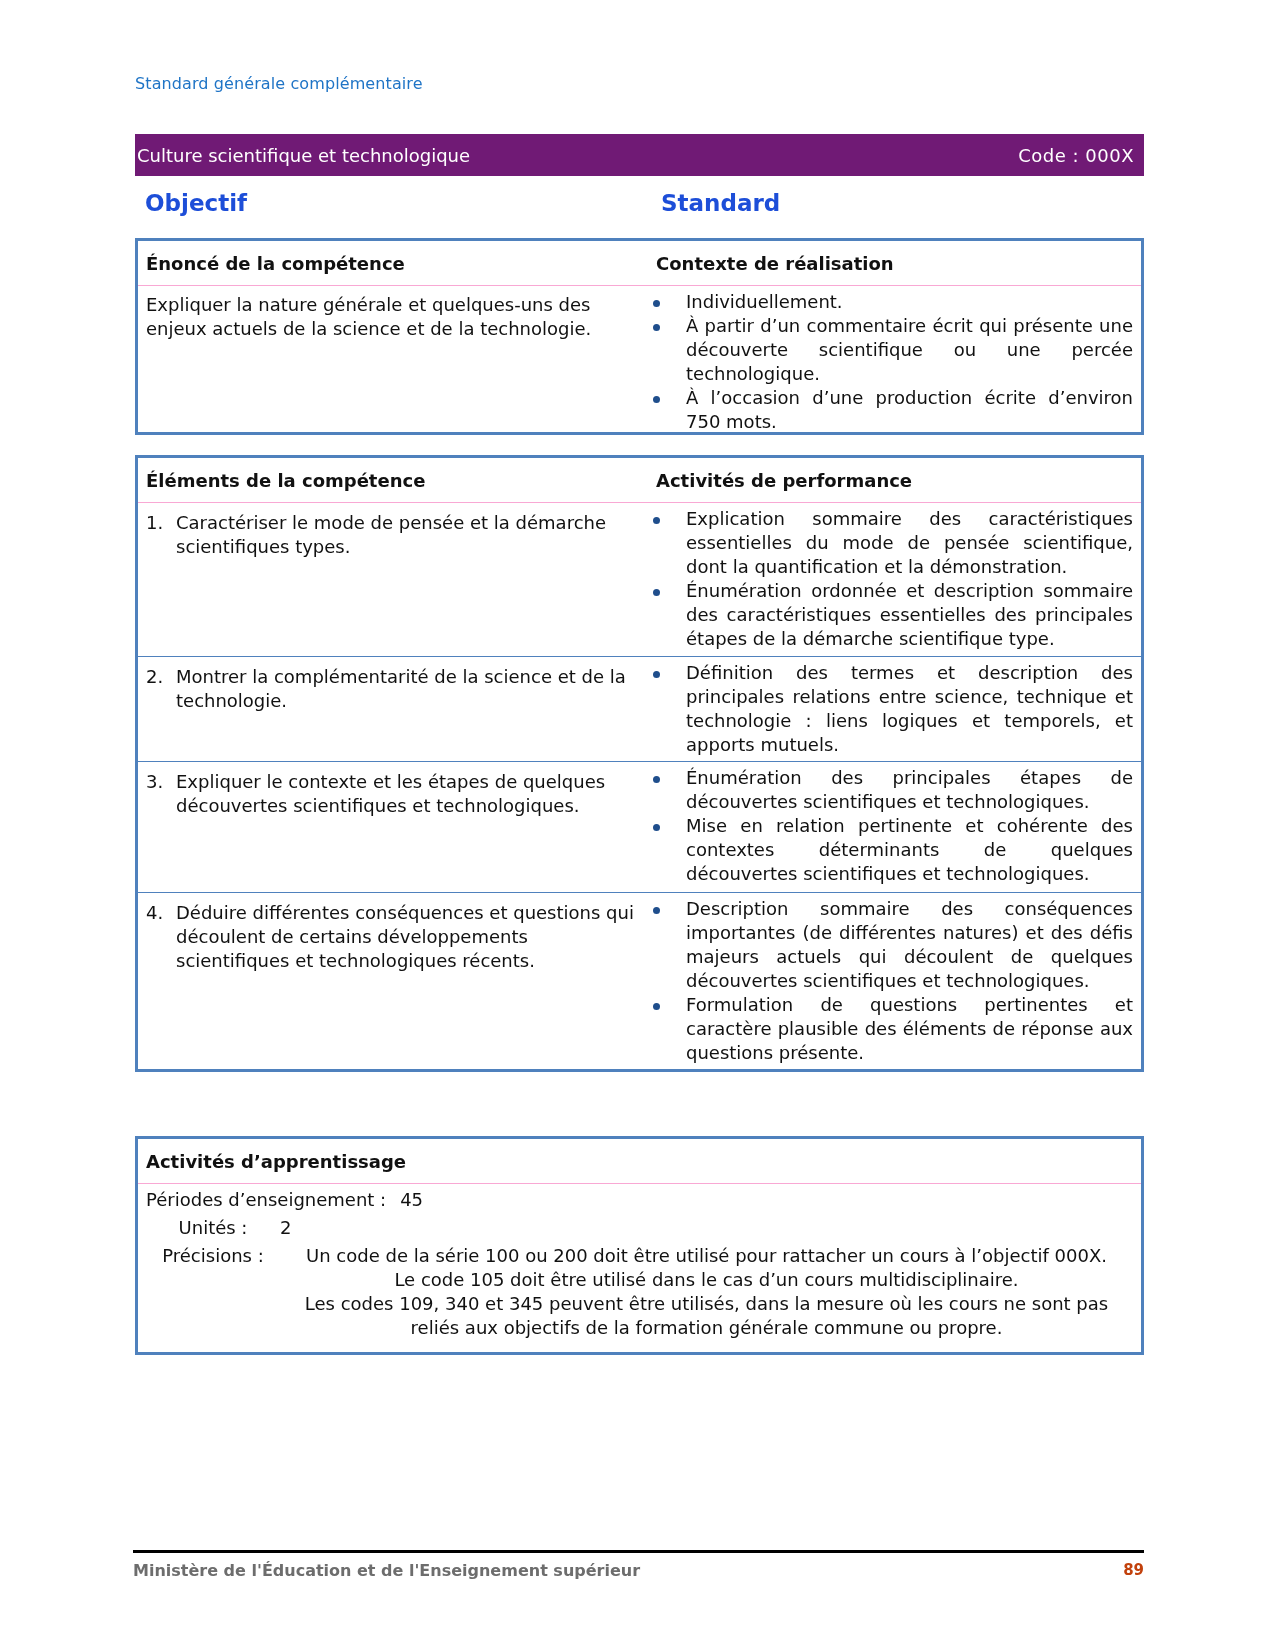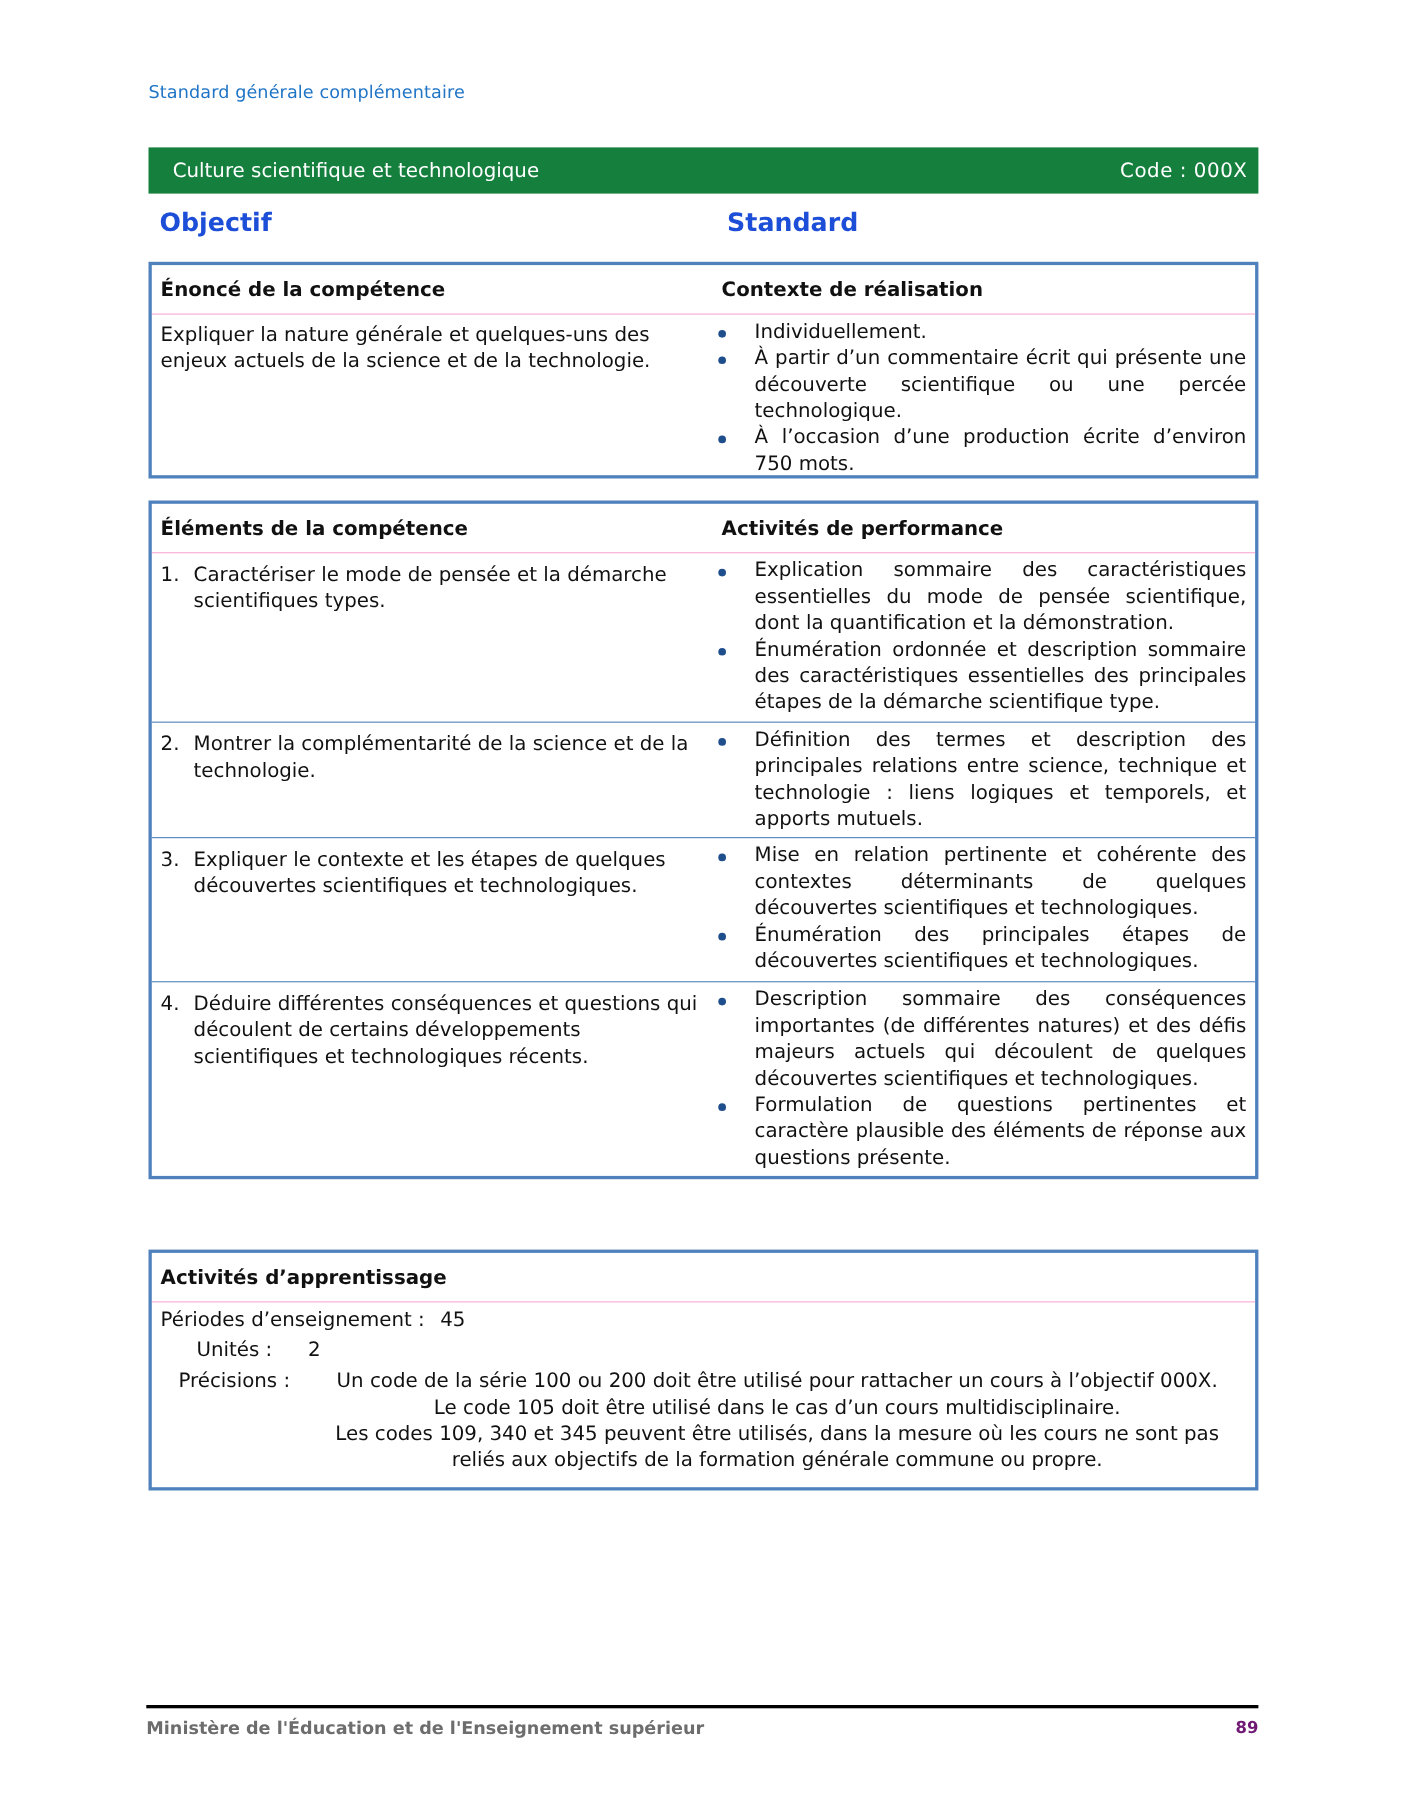--- a/index.html
+++ b/index.html
@@ -9,23 +9,23 @@
   }
   .page { position: absolute; left: 0; top: 0; width: 1275px; height: 1650px; }
 
   .running-head {
     position: absolute; left: 135px; top: 74px;
     font-size: 16px; color: #1f74c6; letter-spacing: 0.1px;
   }
 
   .title-bar {
     position: absolute; left: 135px; top: 134px; width: 1009px; height: 42px;
-    background: #15803d; color: #ffffff; box-sizing: border-box;
+    background: #701a75; color: #ffffff; box-sizing: border-box;
     display: flex; align-items: center; justify-content: space-between;
-    padding: 0 10px 0 22px; font-size: 18px;
+    padding: 0 10px 0 2px; font-size: 18px;
   }
   .title-bar .code { letter-spacing: 0.5px; }
 
   .section-heads {
     position: absolute; left: 135px; top: 190px; width: 1009px; height: 34px;
   }
   .section-heads .h {
     position: absolute; top: 0; font-size: 23px; font-weight: bold; color: #1d4ed8;
   }
   .section-heads .h.left { left: 10px; }
@@ -76,21 +76,21 @@
   .act-line.prec .vals div { margin: 0; line-height: 24px; }
 
   .footer-rule {
     position: absolute; left: 133px; top: 1550px; width: 1011px; height: 3px; background: #000000;
   }
   .footer-left {
     position: absolute; left: 133px; top: 1561px; font-size: 16px; font-weight: bold; color: #6d6d6d;
   }
   .footer-right {
     position: absolute; left: 1100px; width: 44px; text-align: right; top: 1561px;
-    font-size: 15px; font-weight: bold; color: #701a75;
+    font-size: 15px; font-weight: bold; color: #c2410c;
   }
 </style>
 </head>
 <body>
 
 <div class="page">
 
   <div class="running-head">Standard générale complémentaire</div>
 
   <div class="title-bar">
@@ -177,25 +177,25 @@
       <div class="c1">
         <div class="num-item">
             <span class="n">3.</span>
             <span class="t">Expliquer le contexte et les étapes de quelques découvertes scientifiques et technologiques.</span>
           </div>
       </div>
       <div class="c2">
         <ul class="bullets">
           <li>
               <span class="dot"></span>
+              <span class="txt">Énumération des principales étapes de découvertes scientifiques et technologiques.</span>
+            </li>
+          <li>
+              <span class="dot"></span>
               <span class="txt">Mise en relation pertinente et cohérente des contextes déterminants de quelques découvertes scientifiques et technologiques.</span>
-            </li>
-          <li>
-              <span class="dot"></span>
-              <span class="txt">Énumération des principales étapes de découvertes scientifiques et technologiques.</span>
             </li>
         </ul>
       </div>
     </div>
 
     <div class="row" style="height: 176px;">
       <div class="c1">
         <div class="num-item">
             <span class="n">4.</span>
             <span class="t">Déduire différentes conséquences et questions qui découlent de certains développements scientifiques et technologiques récents.</span>

